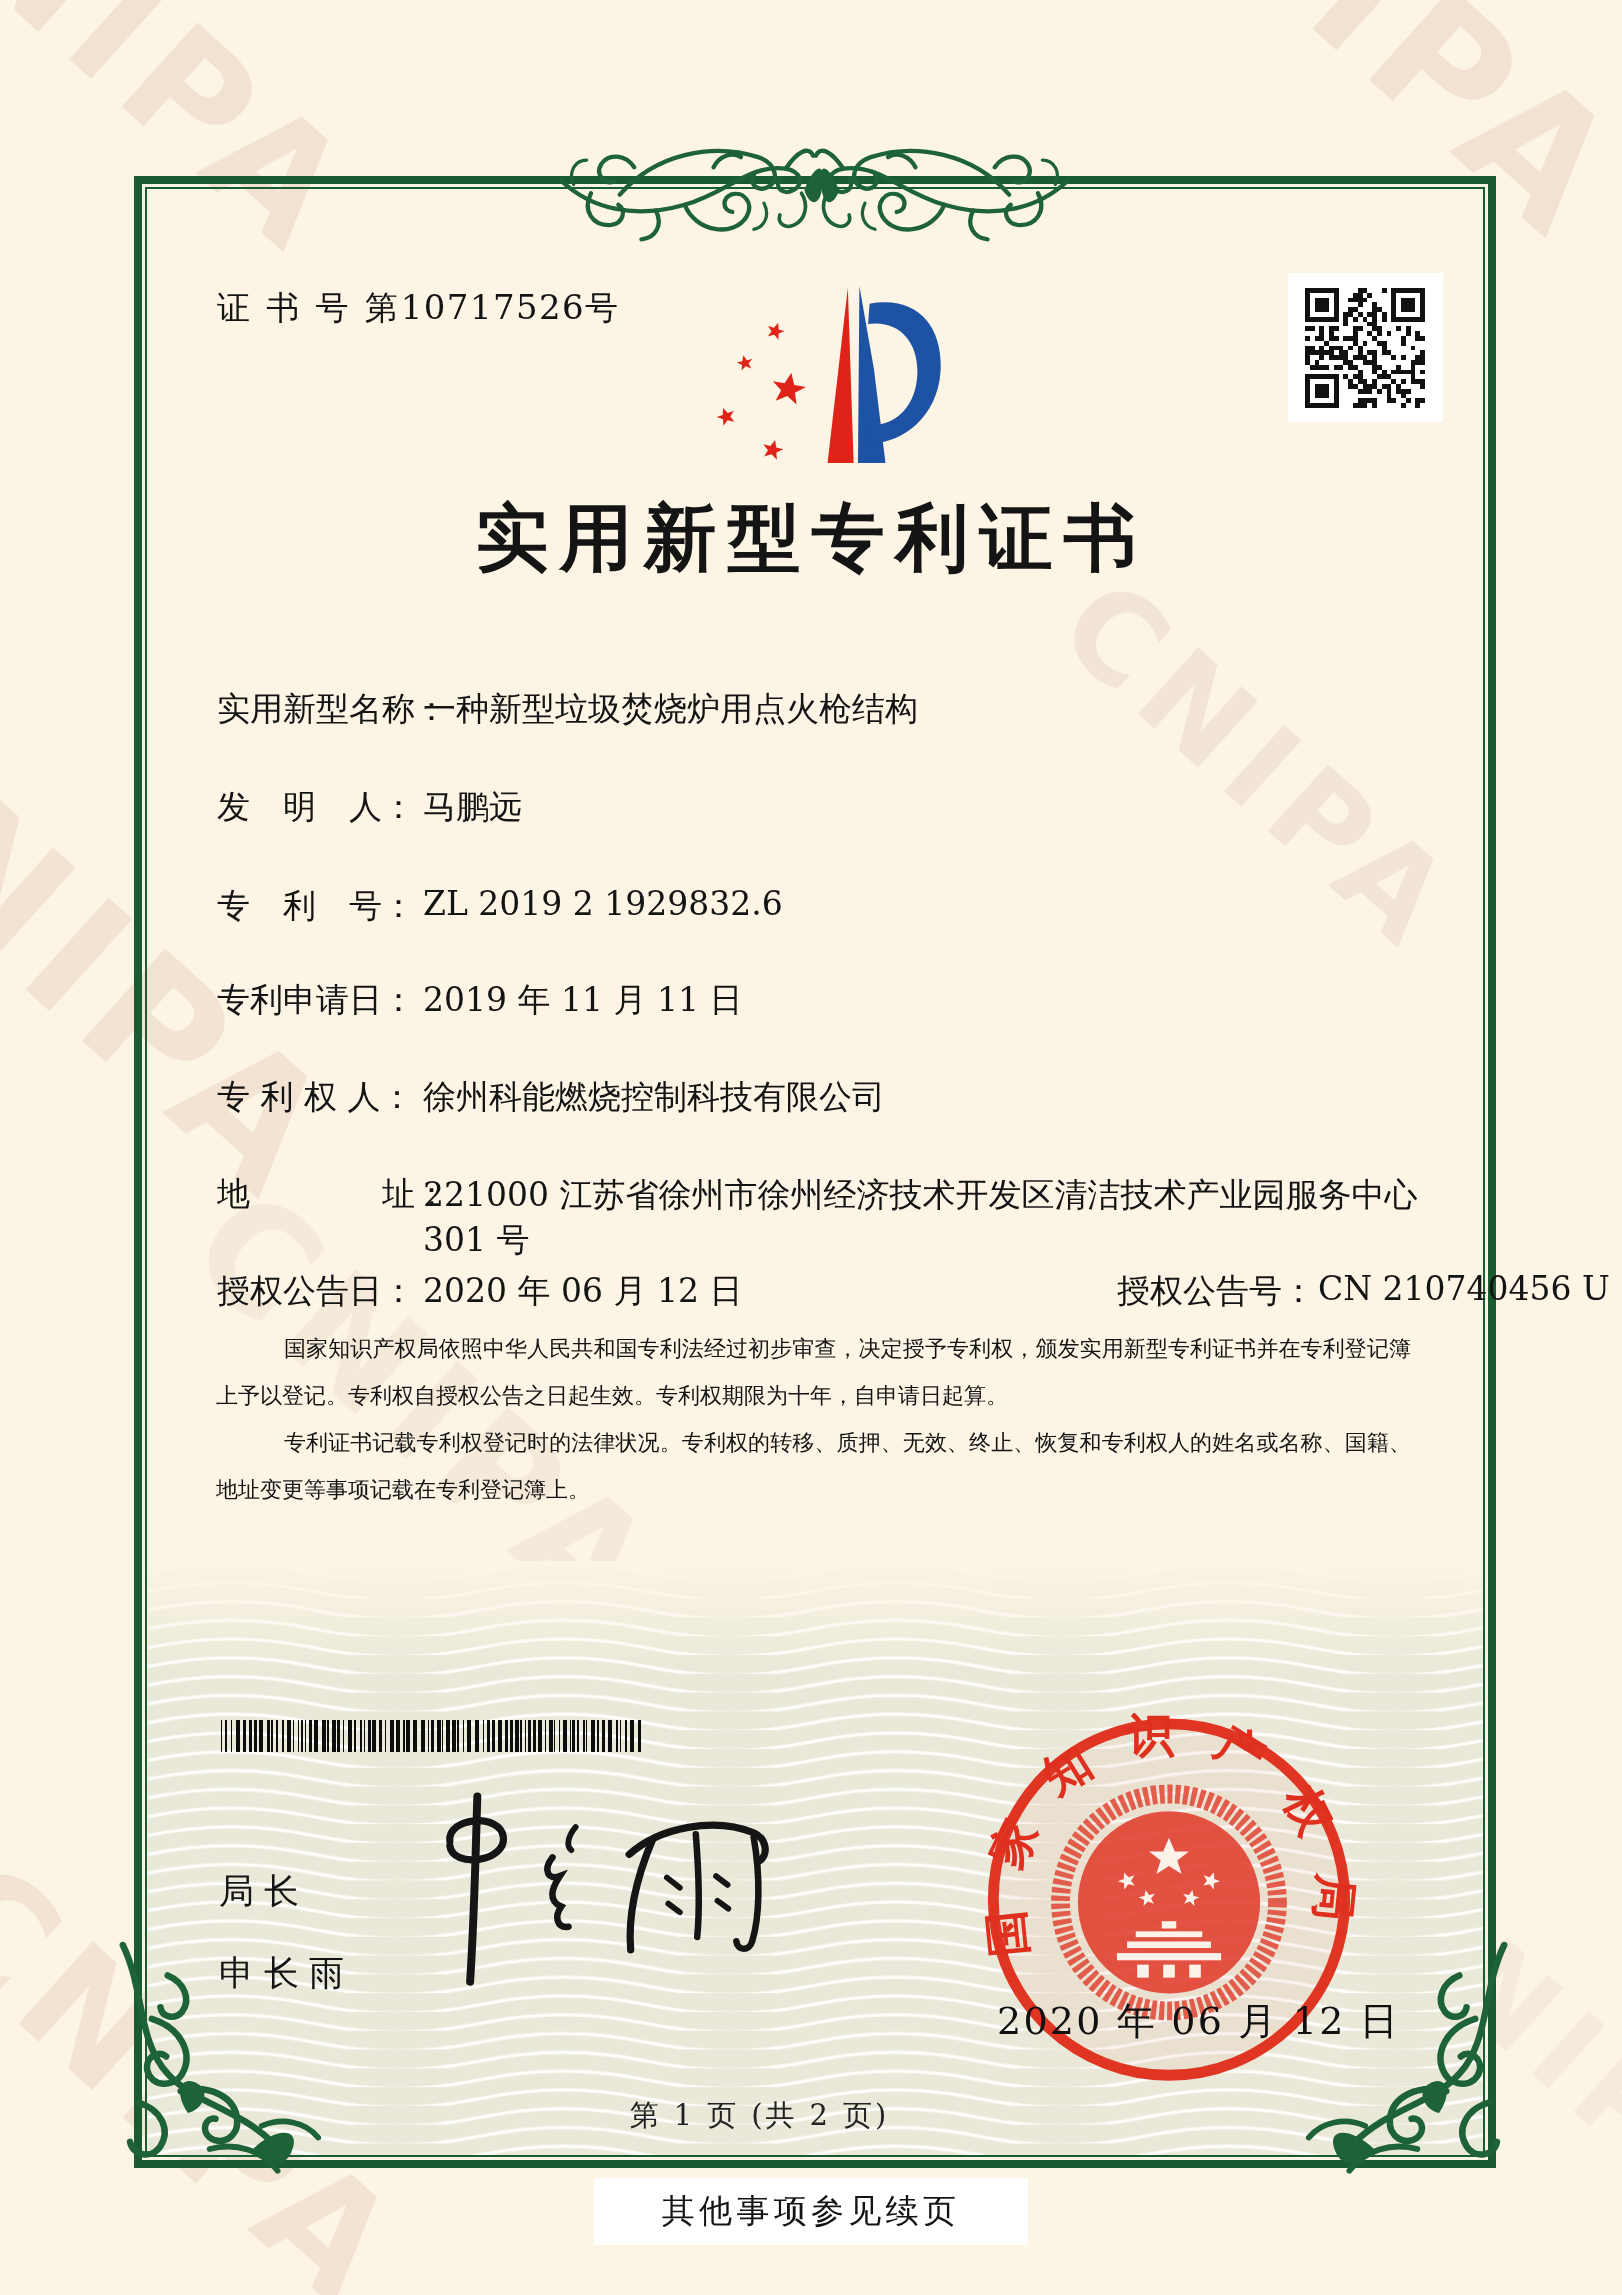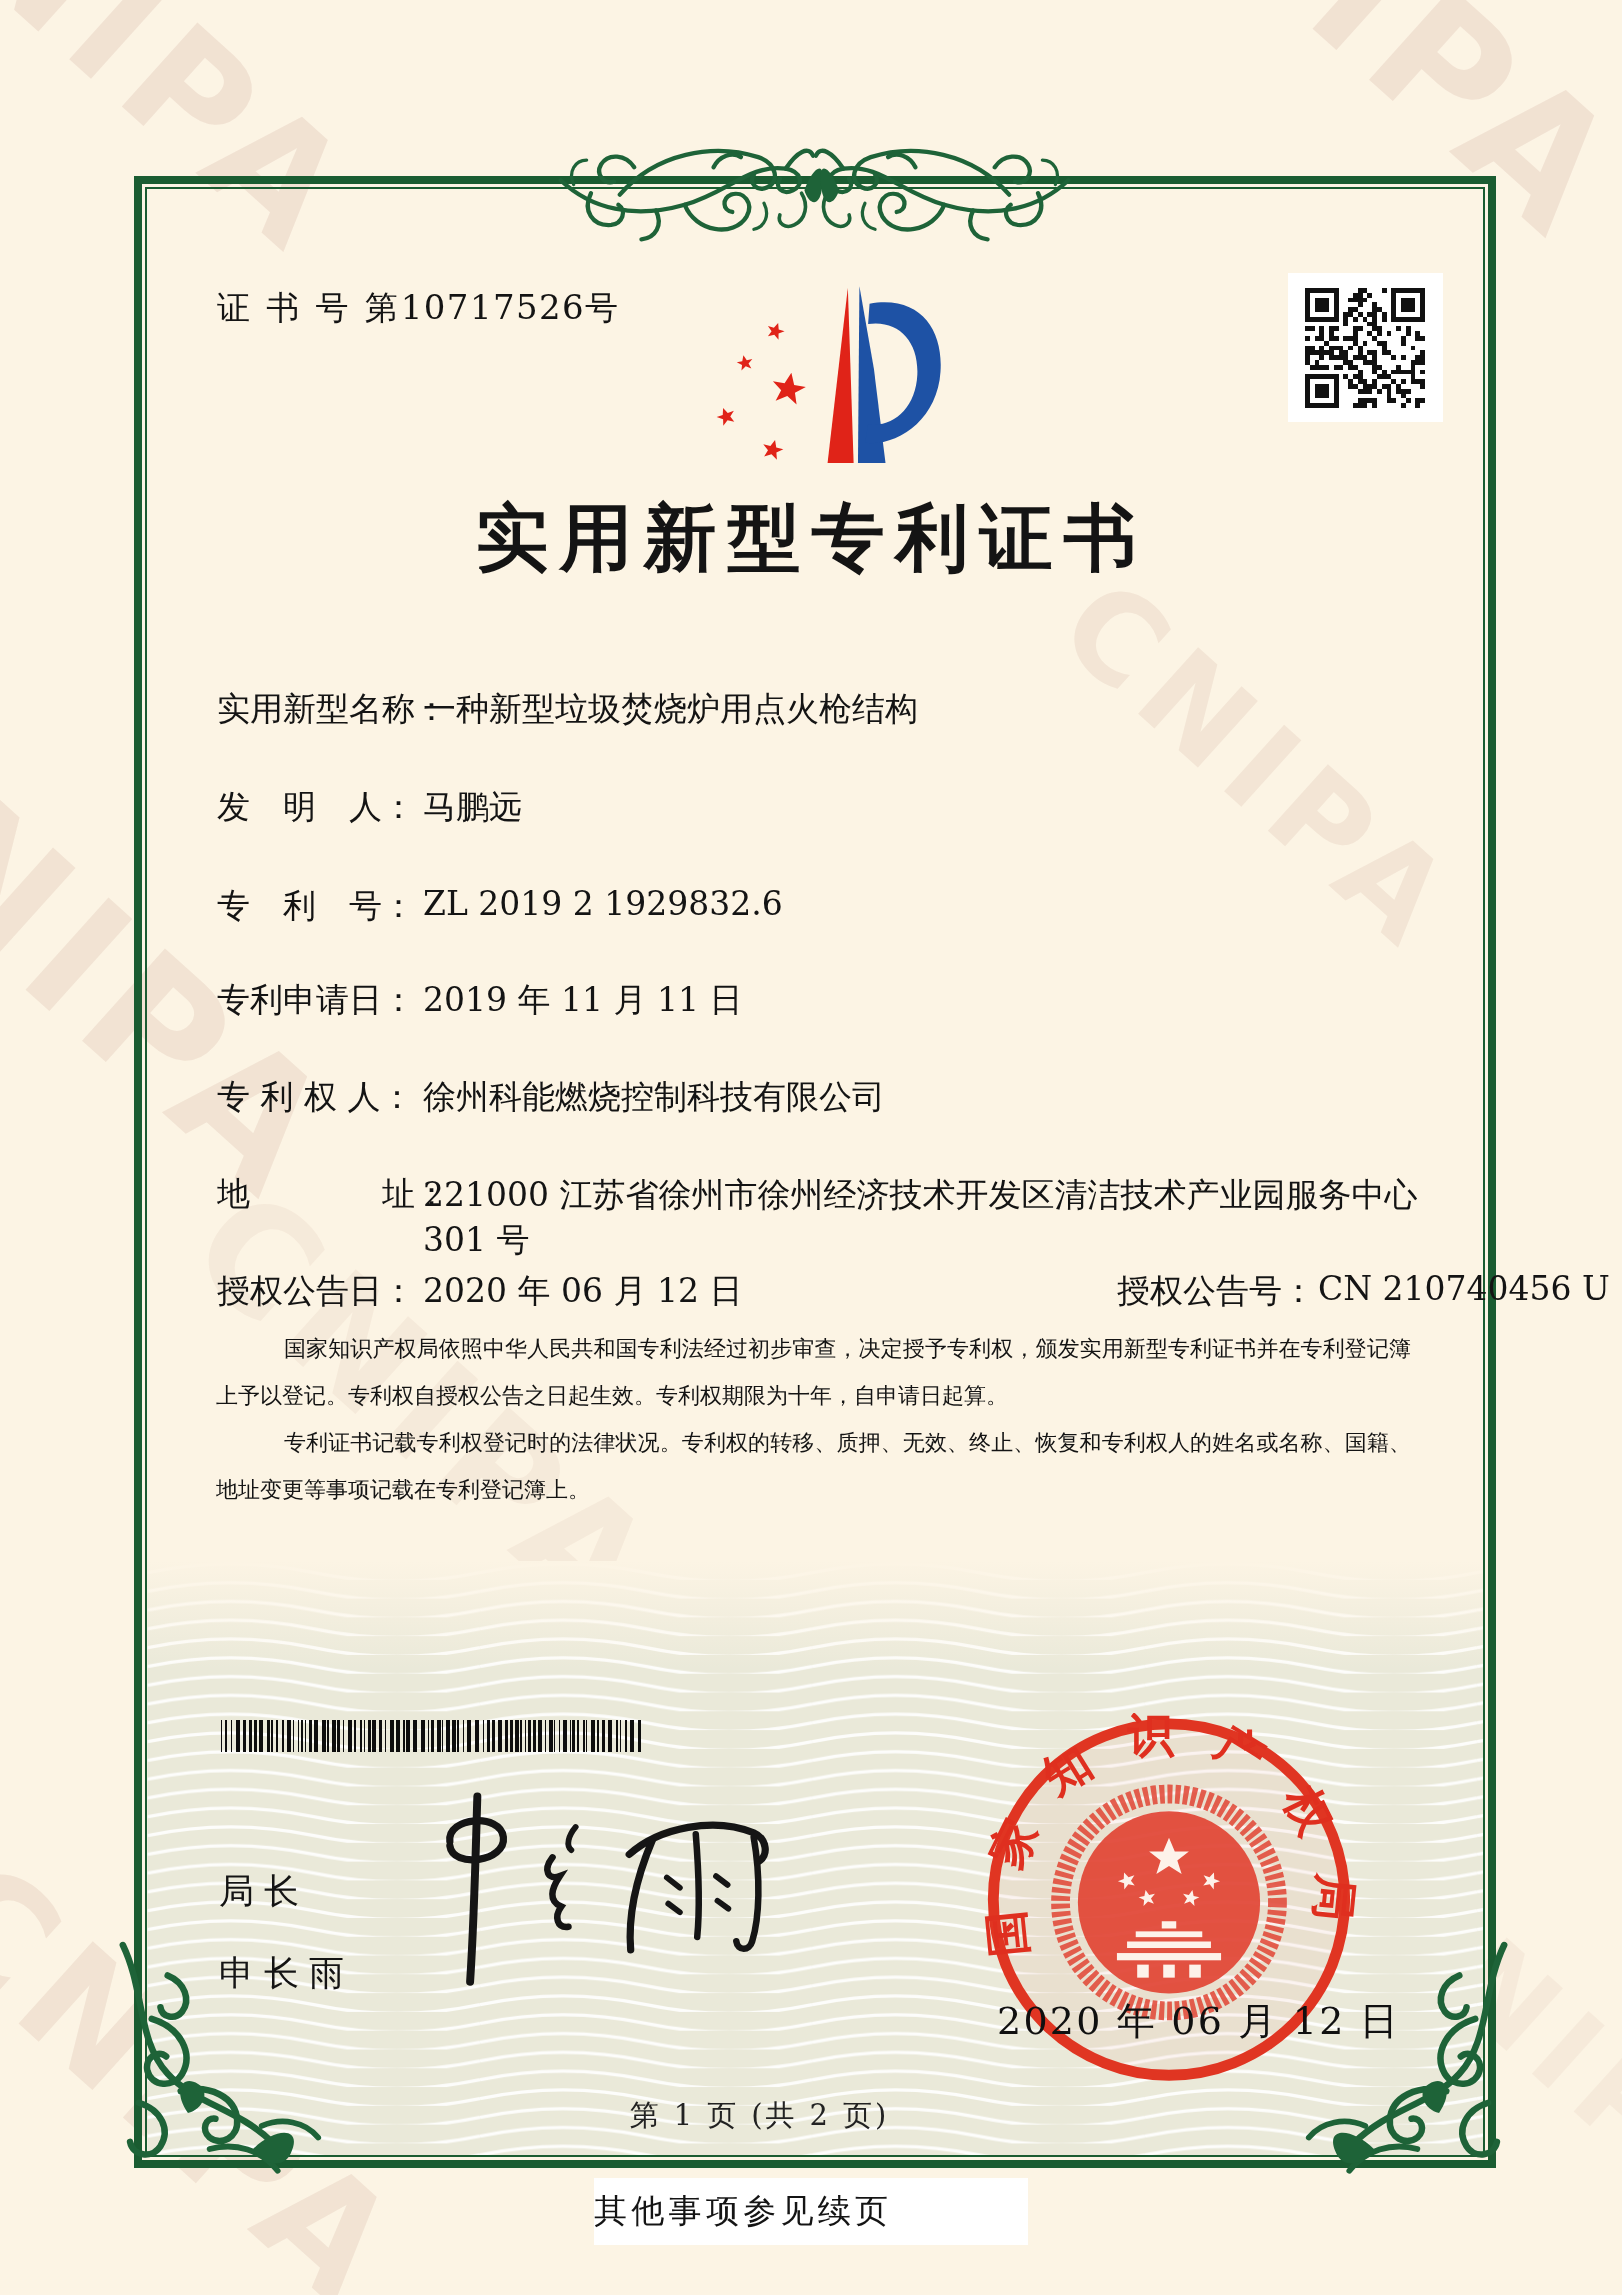--- a/index.html
+++ b/index.html
@@ -72,21 +72,21 @@
     position:absolute;left:997px;top:1996px;width:354px;text-align:center;
     font-size:38px;letter-spacing:2.2px;color:#101010;z-index:6;white-space:nowrap;
   }
   
   #footer-page{
     position:absolute;left:0;top:2096px;width:1519px;text-align:center;
     font-size:29px;color:#222;letter-spacing:2.9px;z-index:5;
   }
   #continuation{
     position:absolute;left:594px;top:2178px;width:434px;height:67px;background:#ffffff;
-    z-index:5;display:flex;align-items:center;
+    z-index:5;display:flex;align-items:center;justify-content:center;
   }
   #continuation span{font-size:33px;letter-spacing:4.3px;}
 </style>
 </head>
 <body>
 
 <div id="page">
 
   <div class="wm" style="left:-181px;top:-65px;font-size:155px;opacity:.95">CNIPA</div>
   <div class="wm" style="left:1041px;top:-108px;font-size:170px;opacity:.95">CNIPA</div>

